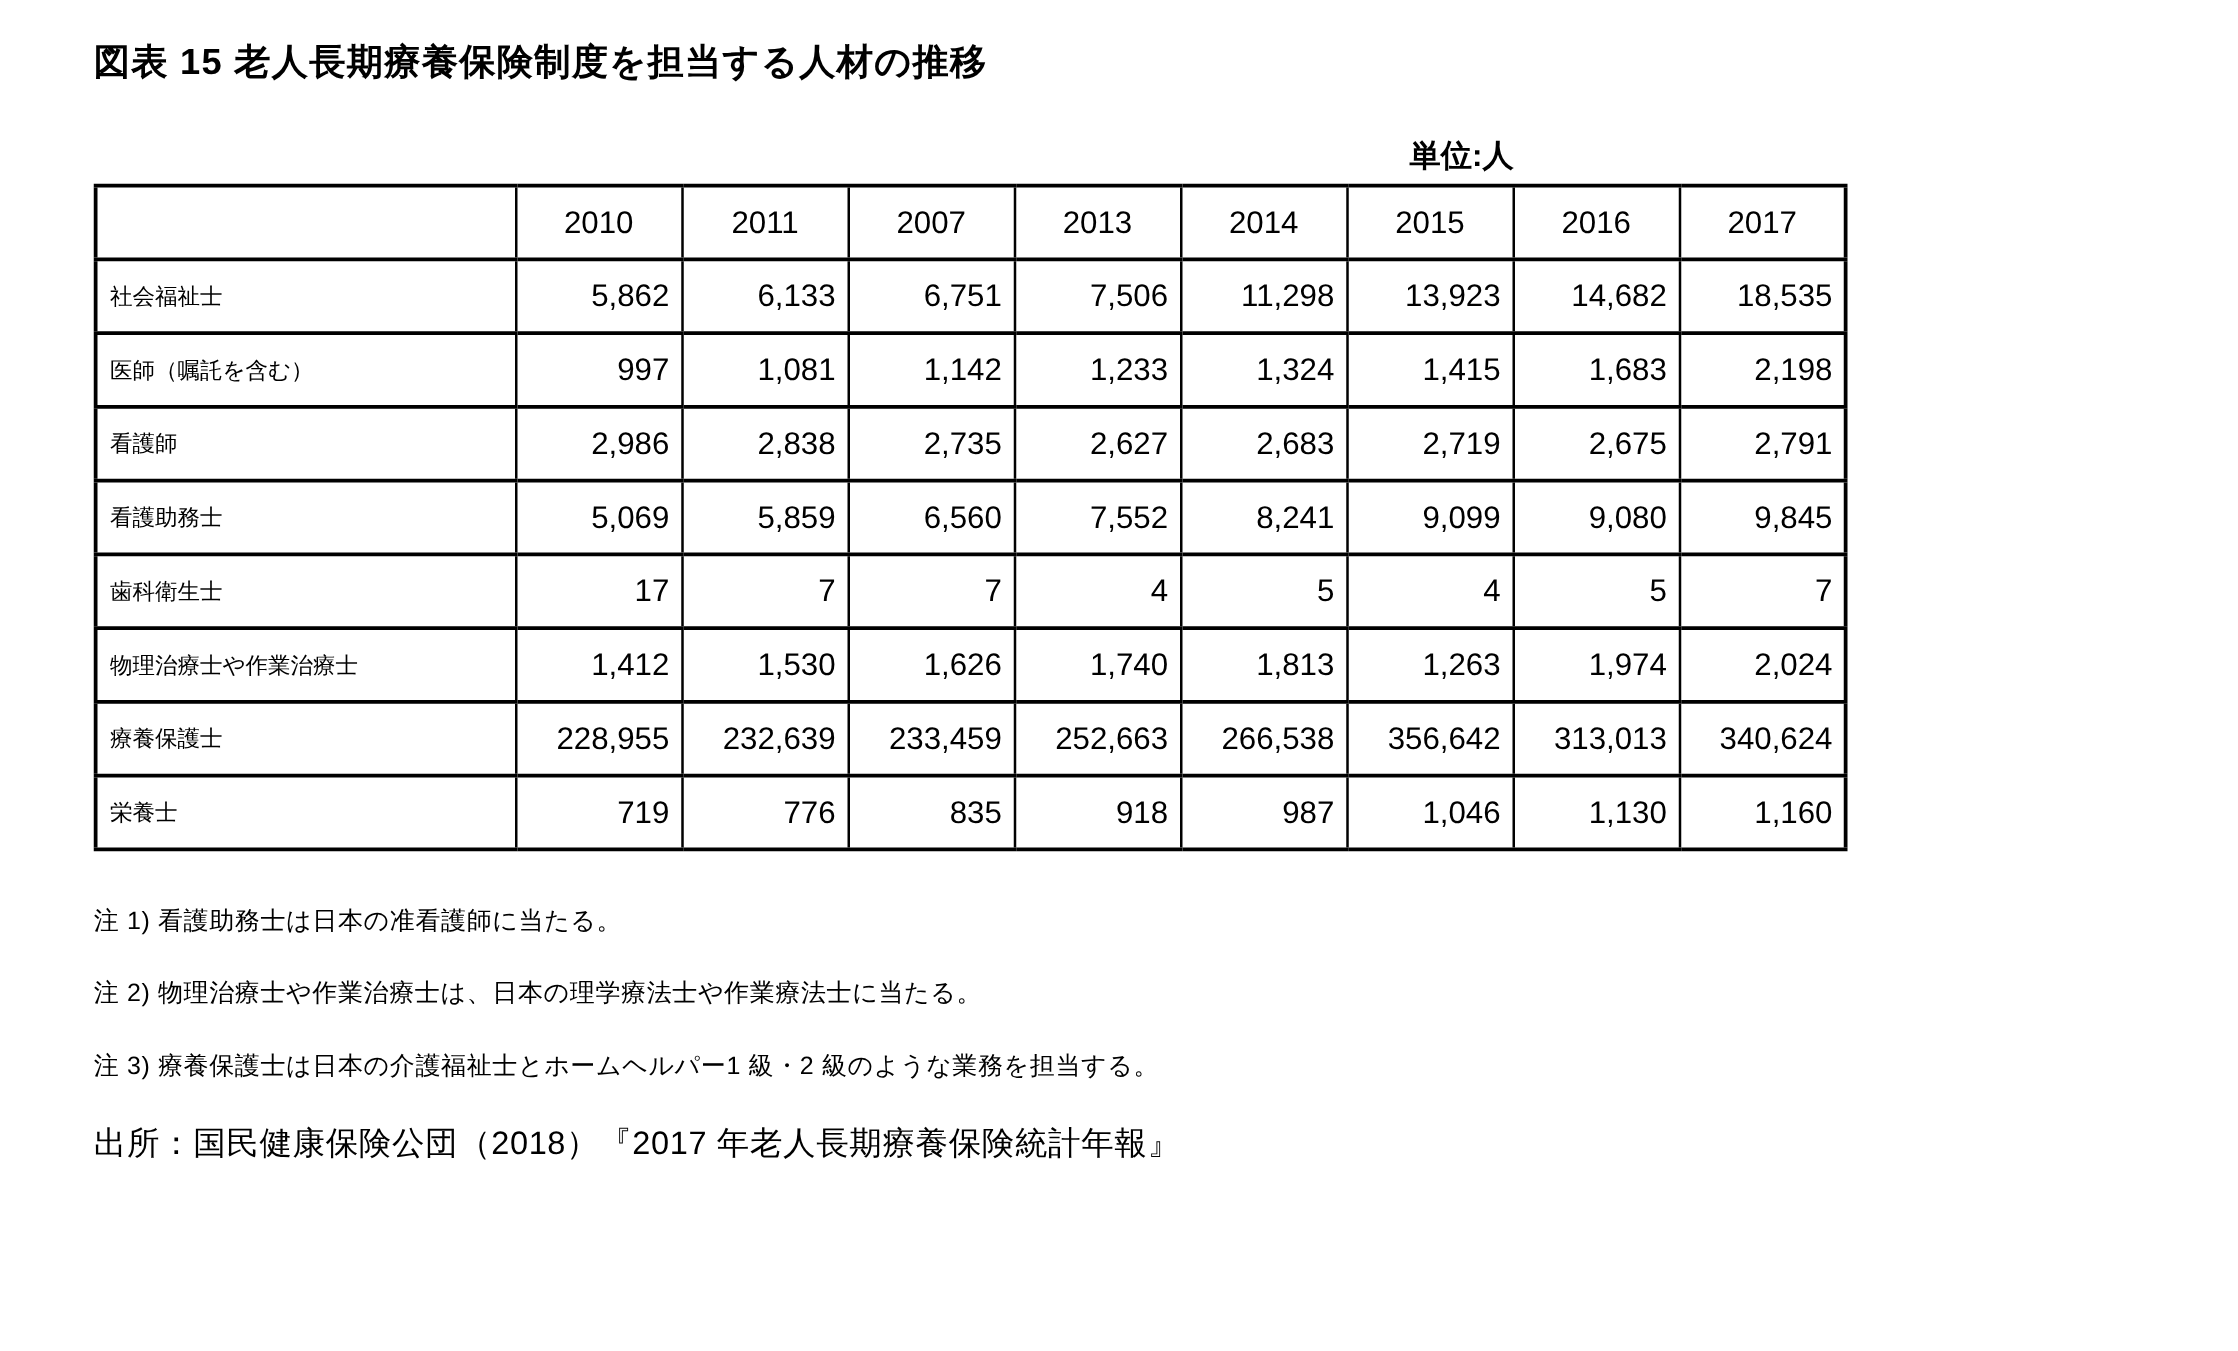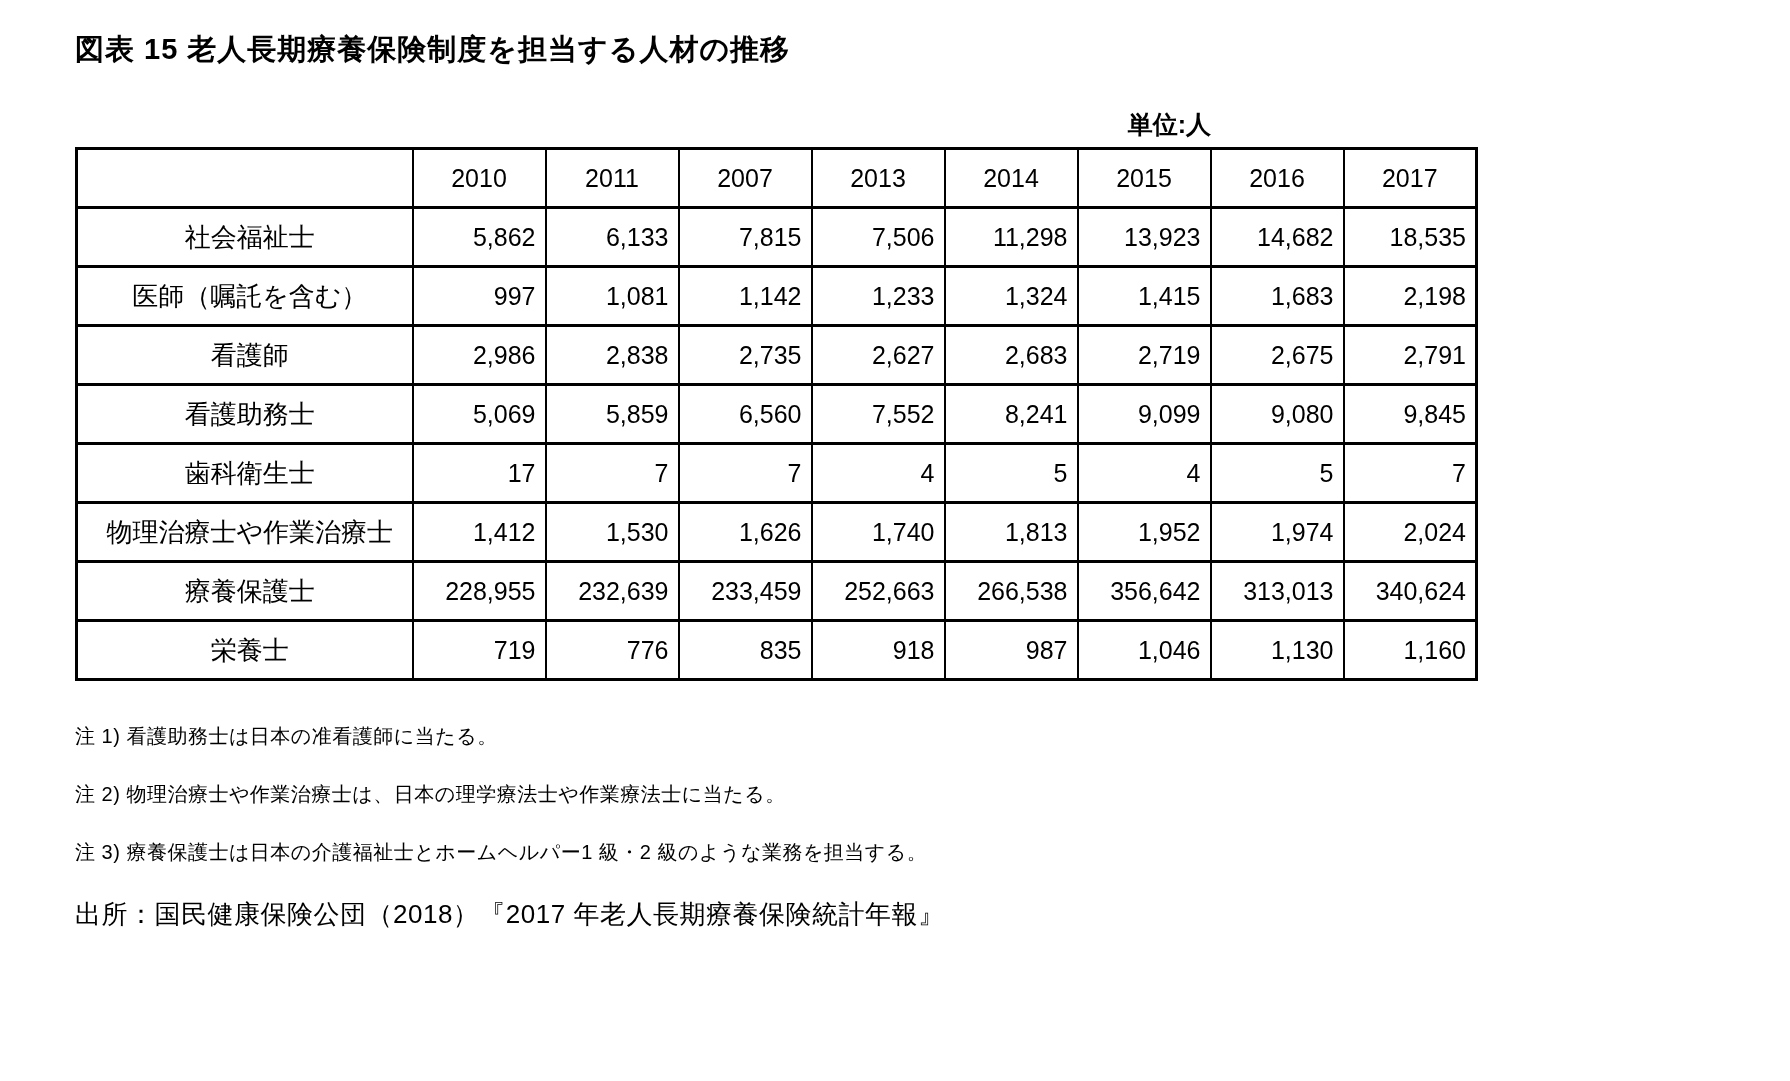--- a/index.html
+++ b/index.html
@@ -36,23 +36,23 @@
     border-top-width: 3px;
     border-bottom-width: 3px;
     height: 59px;
     font-size: 25px;
     font-weight: normal;
     vertical-align: middle;
   }
   table.grid col.label-col { width: 336px; }
   table.grid th { text-align: center; }
   table.grid td.label {
-    text-align: center;
+    text-align: left;
     padding-left: 10px;
-    font-size: 26px;
+    font-size: 18px;
   }
   table.grid td.num {
     text-align: right;
     padding-right: 9px;
   }
   .notes { margin-top: 42px; }
   .note-line {
     font-size: 20px;
     margin-bottom: 31px;
     letter-spacing: 0.5px;
@@ -94,21 +94,21 @@
             <th>2015</th>
             <th>2016</th>
             <th>2017</th>
           </tr>
         </thead>
       <tbody id="gbody">
           <tr>
             <td class="label">社会福祉士</td>
             <td class="num">5,862</td>
             <td class="num">6,133</td>
-            <td class="num">7,815</td>
+            <td class="num">6,751</td>
             <td class="num">7,506</td>
             <td class="num">11,298</td>
             <td class="num">13,923</td>
             <td class="num">14,682</td>
             <td class="num">18,535</td>
           </tr>
           <tr>
             <td class="label">医師（嘱託を含む）</td>
             <td class="num">997</td>
             <td class="num">1,081</td>
@@ -152,21 +152,21 @@
             <td class="num">5</td>
             <td class="num">7</td>
           </tr>
           <tr>
             <td class="label">物理治療士や作業治療士</td>
             <td class="num">1,412</td>
             <td class="num">1,530</td>
             <td class="num">1,626</td>
             <td class="num">1,740</td>
             <td class="num">1,813</td>
-            <td class="num">1,952</td>
+            <td class="num">1,263</td>
             <td class="num">1,974</td>
             <td class="num">2,024</td>
           </tr>
           <tr>
             <td class="label">療養保護士</td>
             <td class="num">228,955</td>
             <td class="num">232,639</td>
             <td class="num">233,459</td>
             <td class="num">252,663</td>
             <td class="num">266,538</td>

